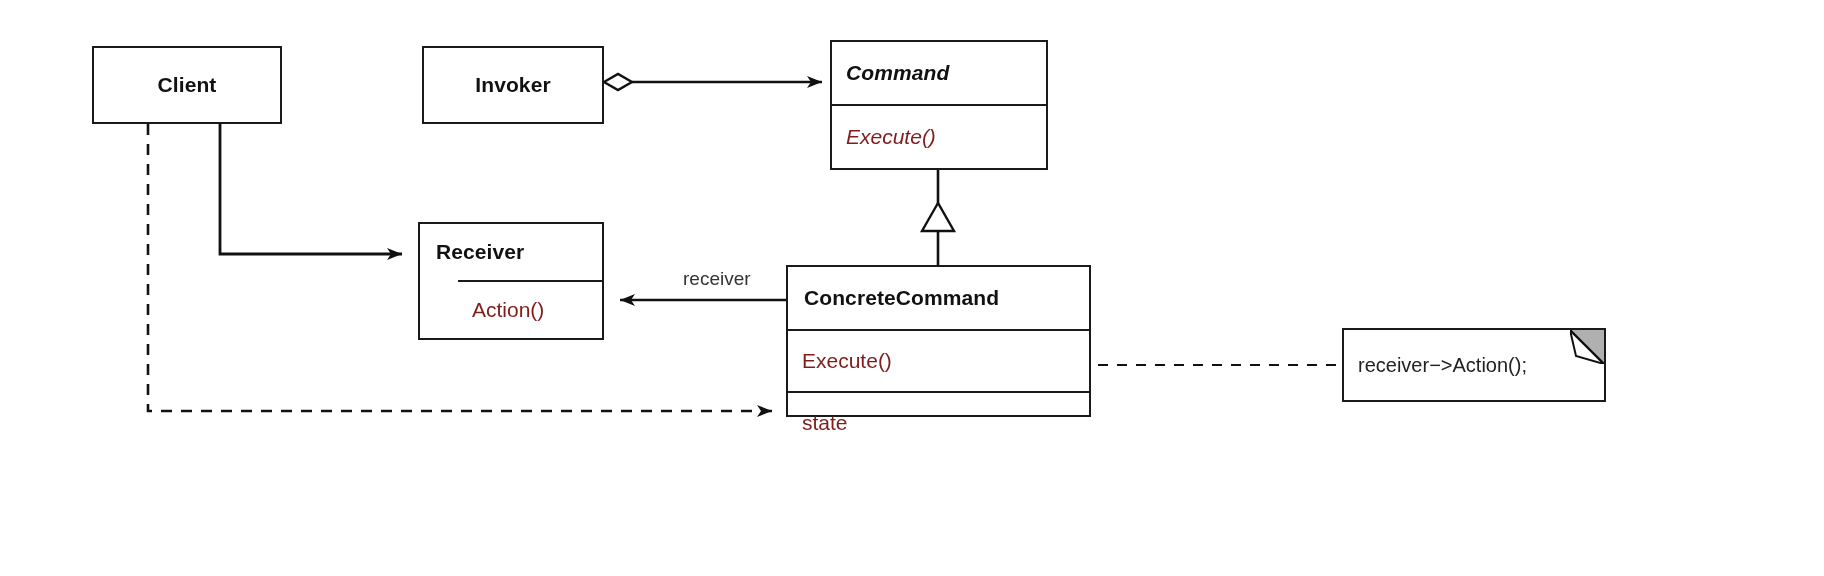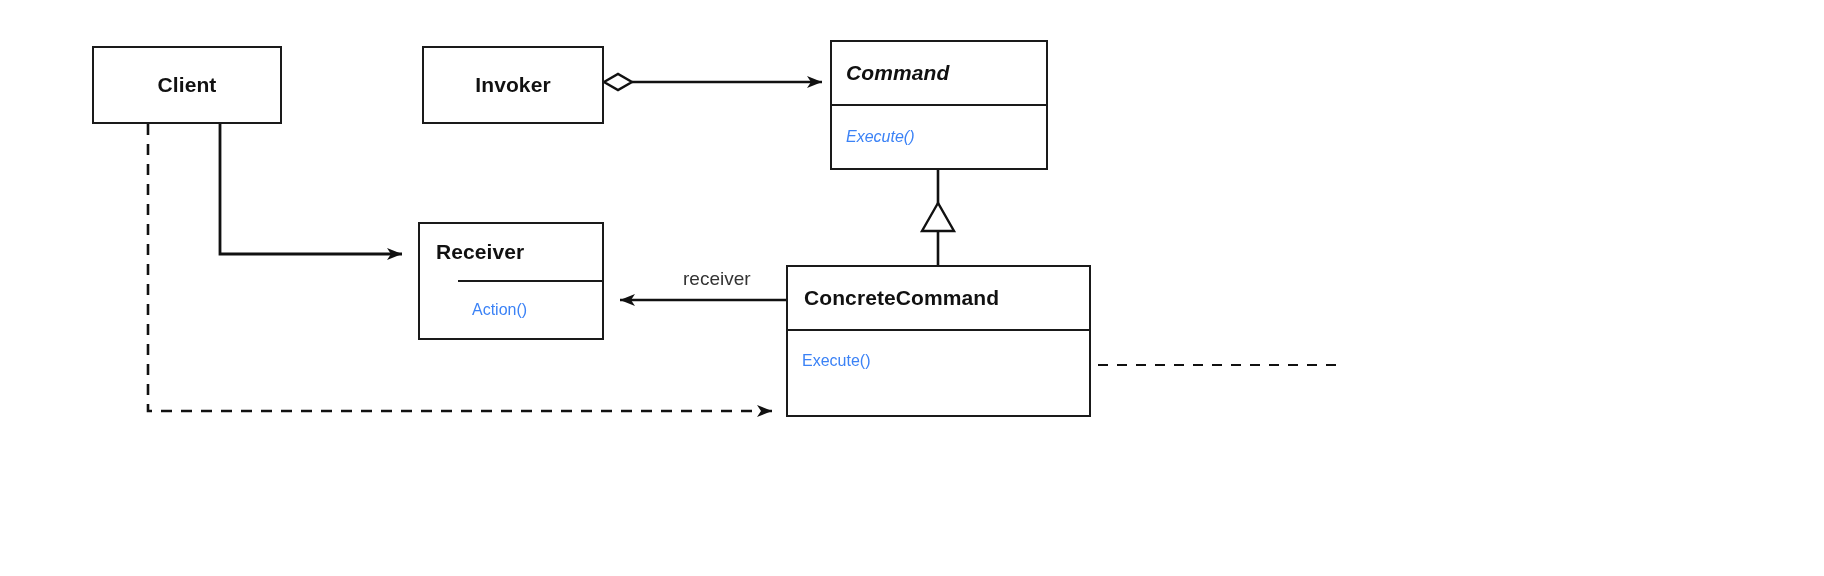--- a/index.html
+++ b/index.html
@@ -55,22 +55,22 @@
     padding-left: 16px;
   }
   .title-row.abstract {
     justify-content: flex-start;
     padding-left: 14px;
     font-style: italic;
   }
   .member-row {
     justify-content: flex-start;
     padding-left: 14px;
-    font-size: 16px;
-    color: #3b82f6;
+    font-size: 21px;
+    color: #7f1d1d;
     font-weight: normal;
   }
   .member-row.abstract {
     font-style: italic;
   }
 
   
   .uml-note {
     position: absolute;
     box-sizing: border-box;
@@ -164,18 +164,27 @@
   </div>
 
   <div class="uml-box" style="left:418px; top:222px; width:186px; height:118px;">
     <div class="uml-row title-row left" style="height:56px;">Receiver</div>
     <div class="uml-row member-row" style="height:58px;margin-left:38px;">Action()</div>
   </div>
 
   <div class="uml-box" style="left:786px; top:265px; width:305px; height:152px;">
     <div class="uml-row title-row left" style="height:62px;">ConcreteCommand</div>
     <div class="uml-row member-row" style="height:62px;">Execute()</div>
+    <div class="uml-row member-row" style="height:62px;">state</div>
   </div>
 
+  <div class="uml-note" style="left:1342px; top:328px; width:264px; height:74px;">
+    <span>receiver−&gt;Action();</span>
+    <svg class="note-fold" viewBox="0 0 34 34" xmlns="http://www.w3.org/2000/svg">
+      <polygon points="0,0 34,0 34,34" fill="#b0b0b0" stroke="none"></polygon>
+      <polygon points="0,0 34,34 6,26" fill="#ffffff" stroke="#111111" stroke-width="2"></polygon>
+      <line x1="0" y1="0" x2="34" y2="34" stroke="#111111" stroke-width="2"></line>
+    </svg>
+  </div>
 
   <div class="edge-label" style="left:680px; top:268px;">receiver</div>
 
 </div>
 
 </body></html>

